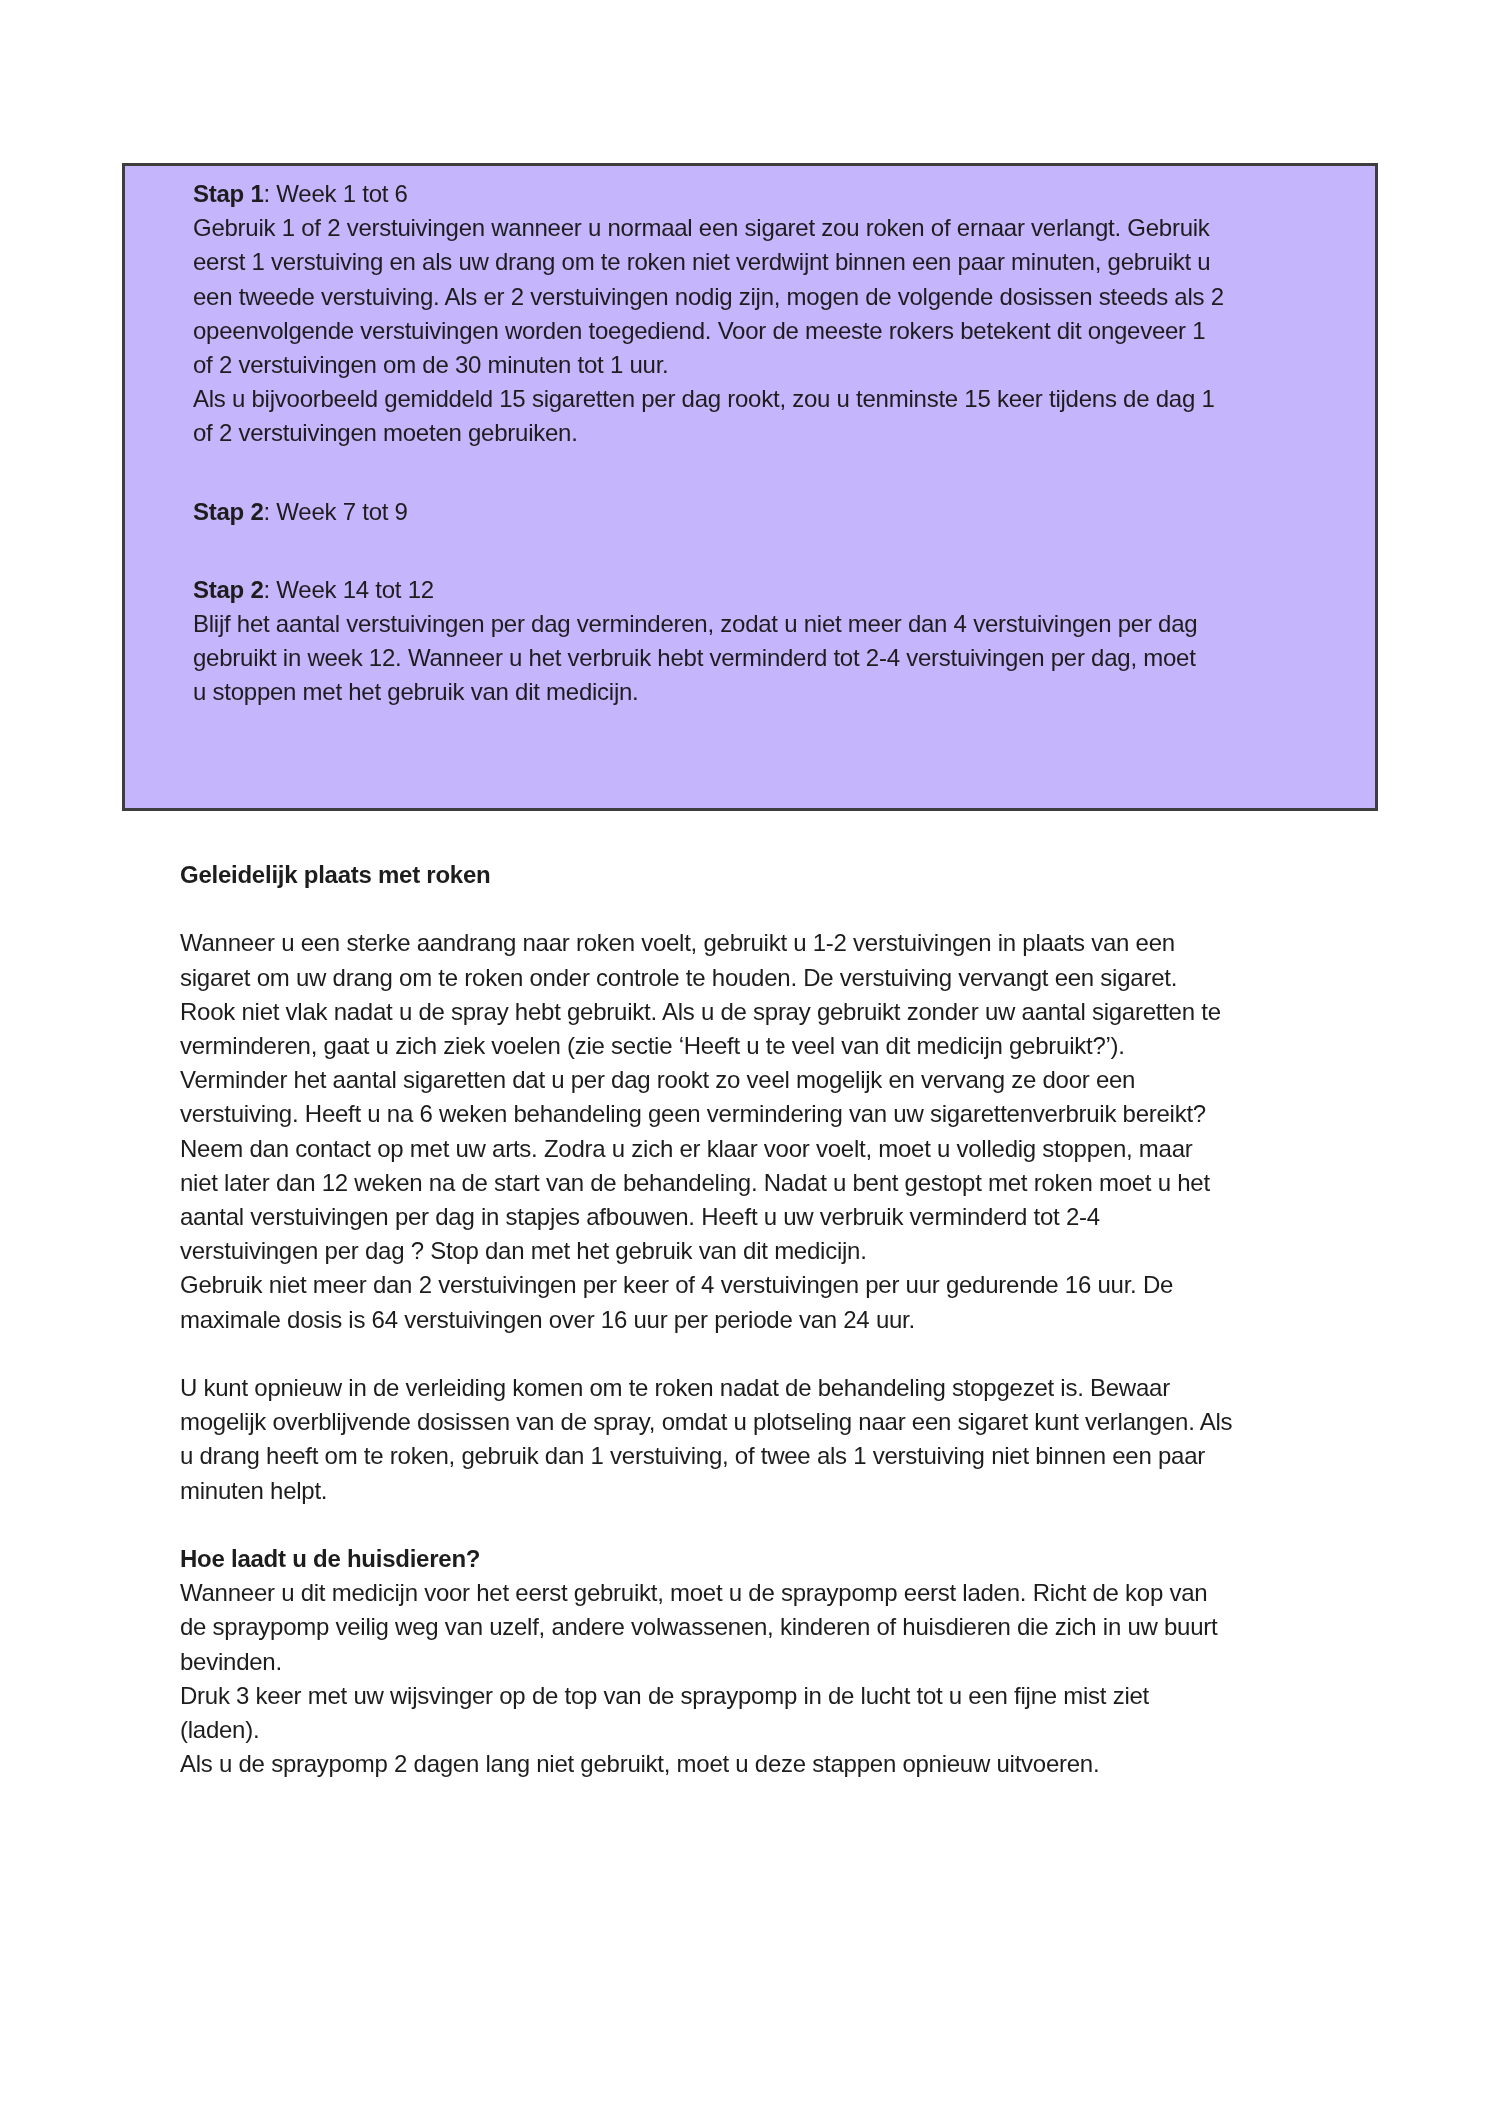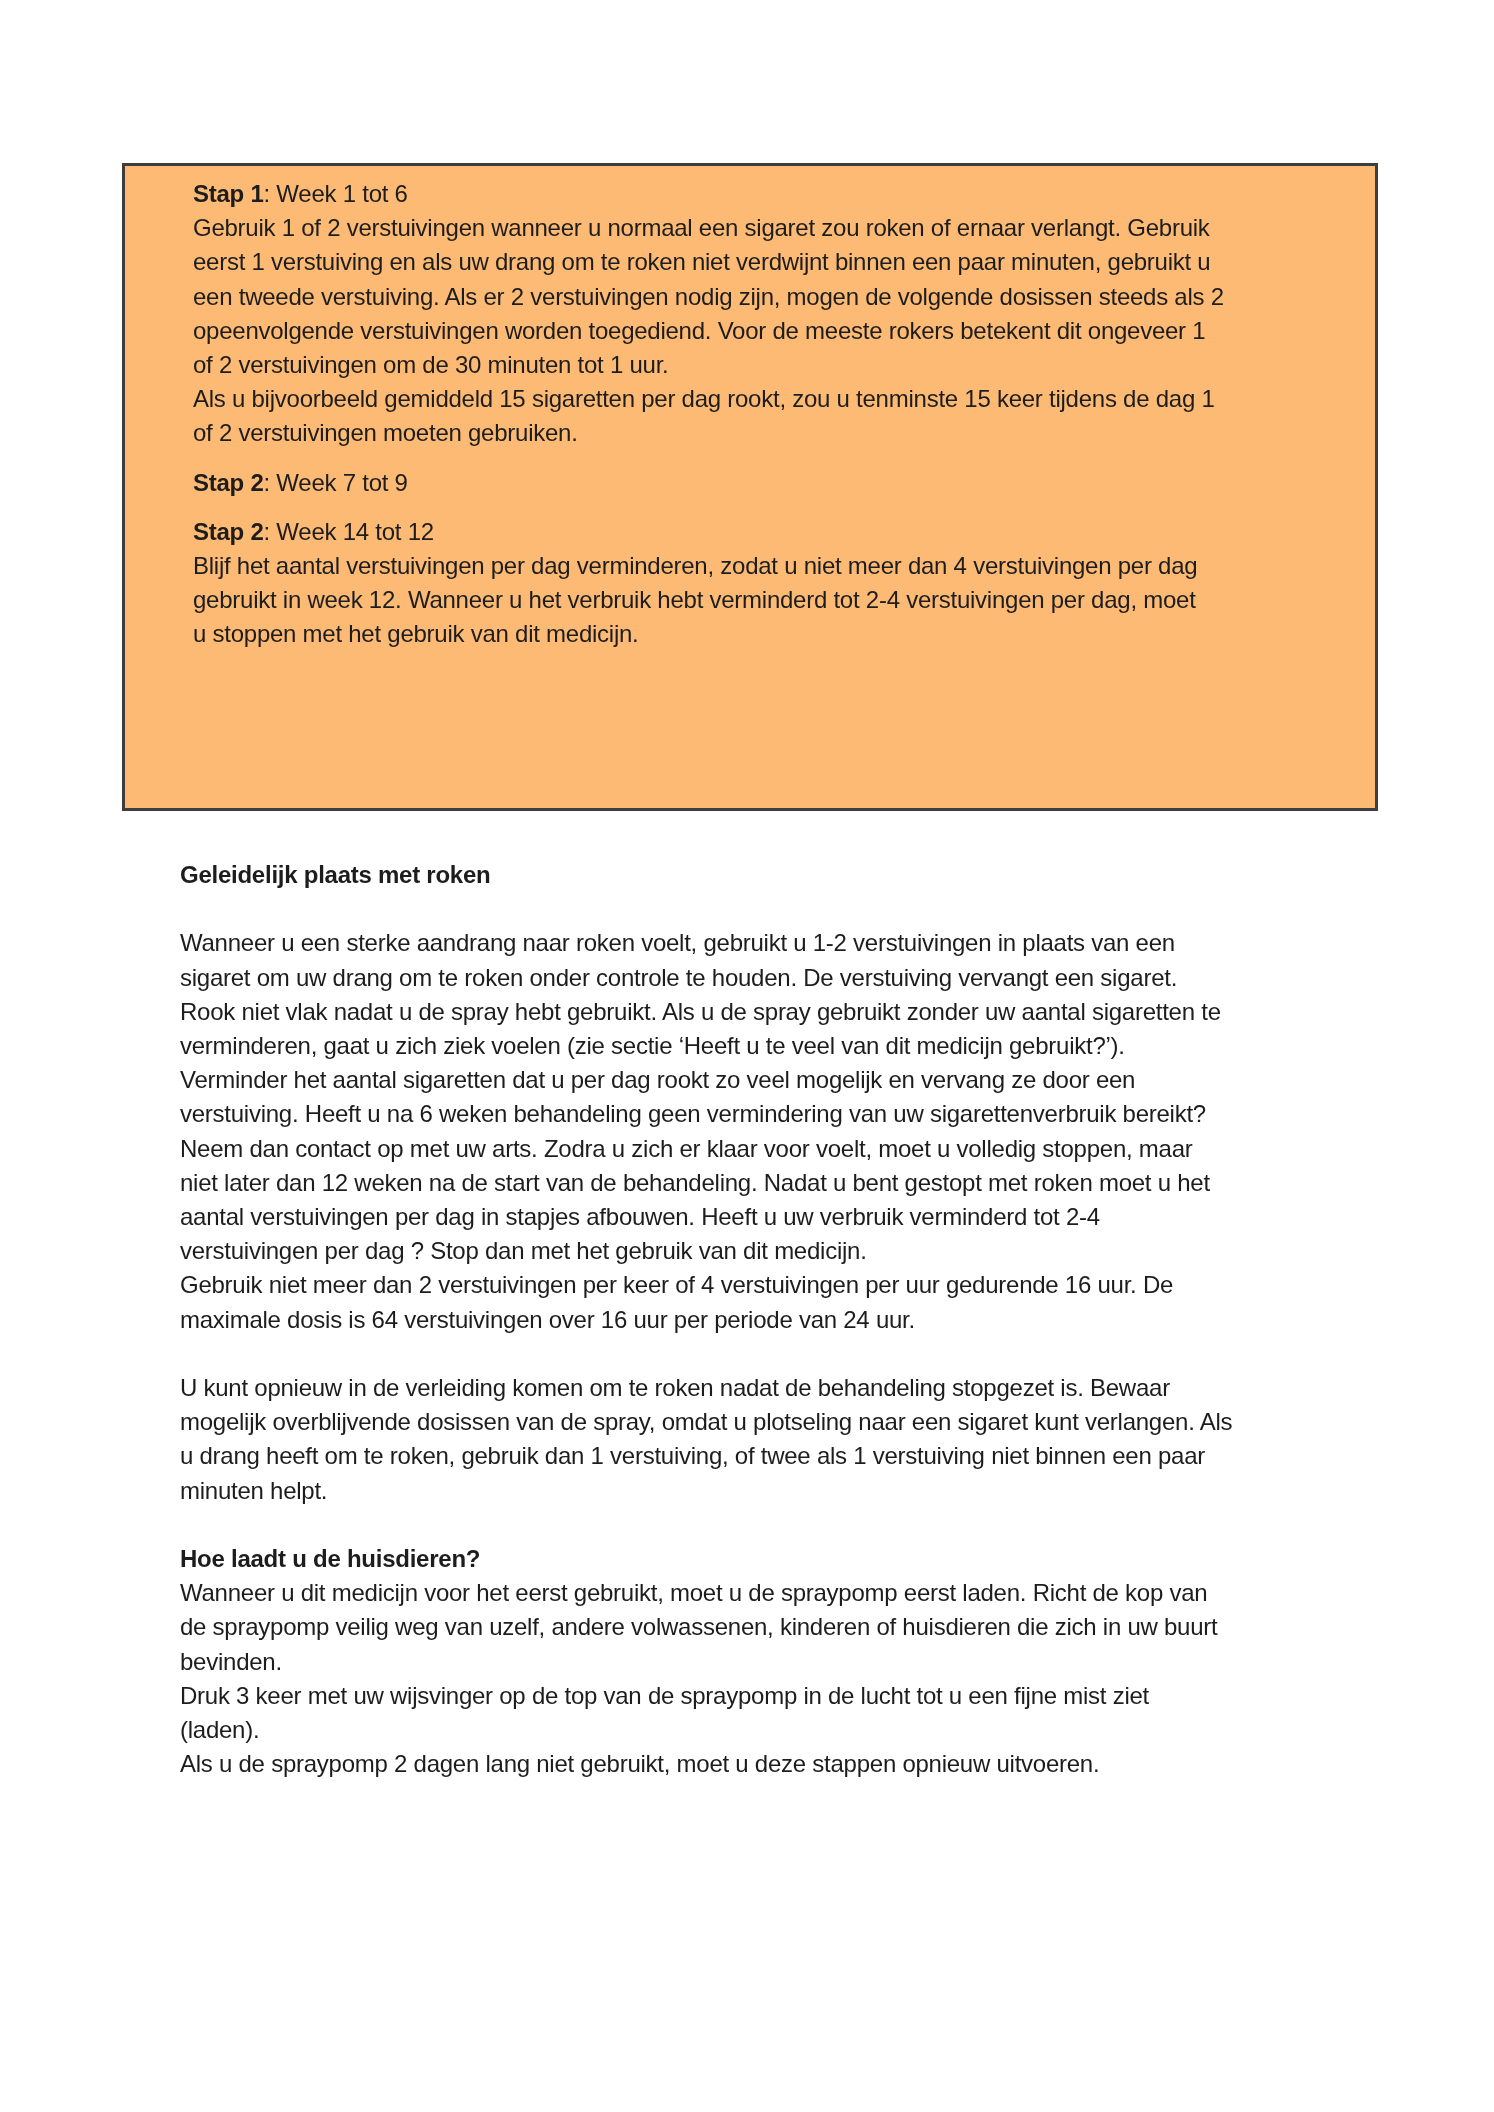--- a/index.html
+++ b/index.html
@@ -28,25 +28,25 @@
     font-weight: bold;
   }
   .dose-box {
     position: absolute;
     left: 122px;
     top: 163px;
     width: 1256px;
     height: 648px;
     box-sizing: border-box;
     border: 3px solid #3e3e3e;
-    background: #fdba74;
+    background: #c4b5fd;
     padding: 11px 28px 0 68px;
   }
   .step + .step {
-    margin-top: 15px;
+    margin-top: 44px;
   }
   .content {
     position: absolute;
     left: 180px;
     top: 858px;
     width: 1250px;
   }
   .content > .block + .block {
     margin-top: 34.2px;
   }

